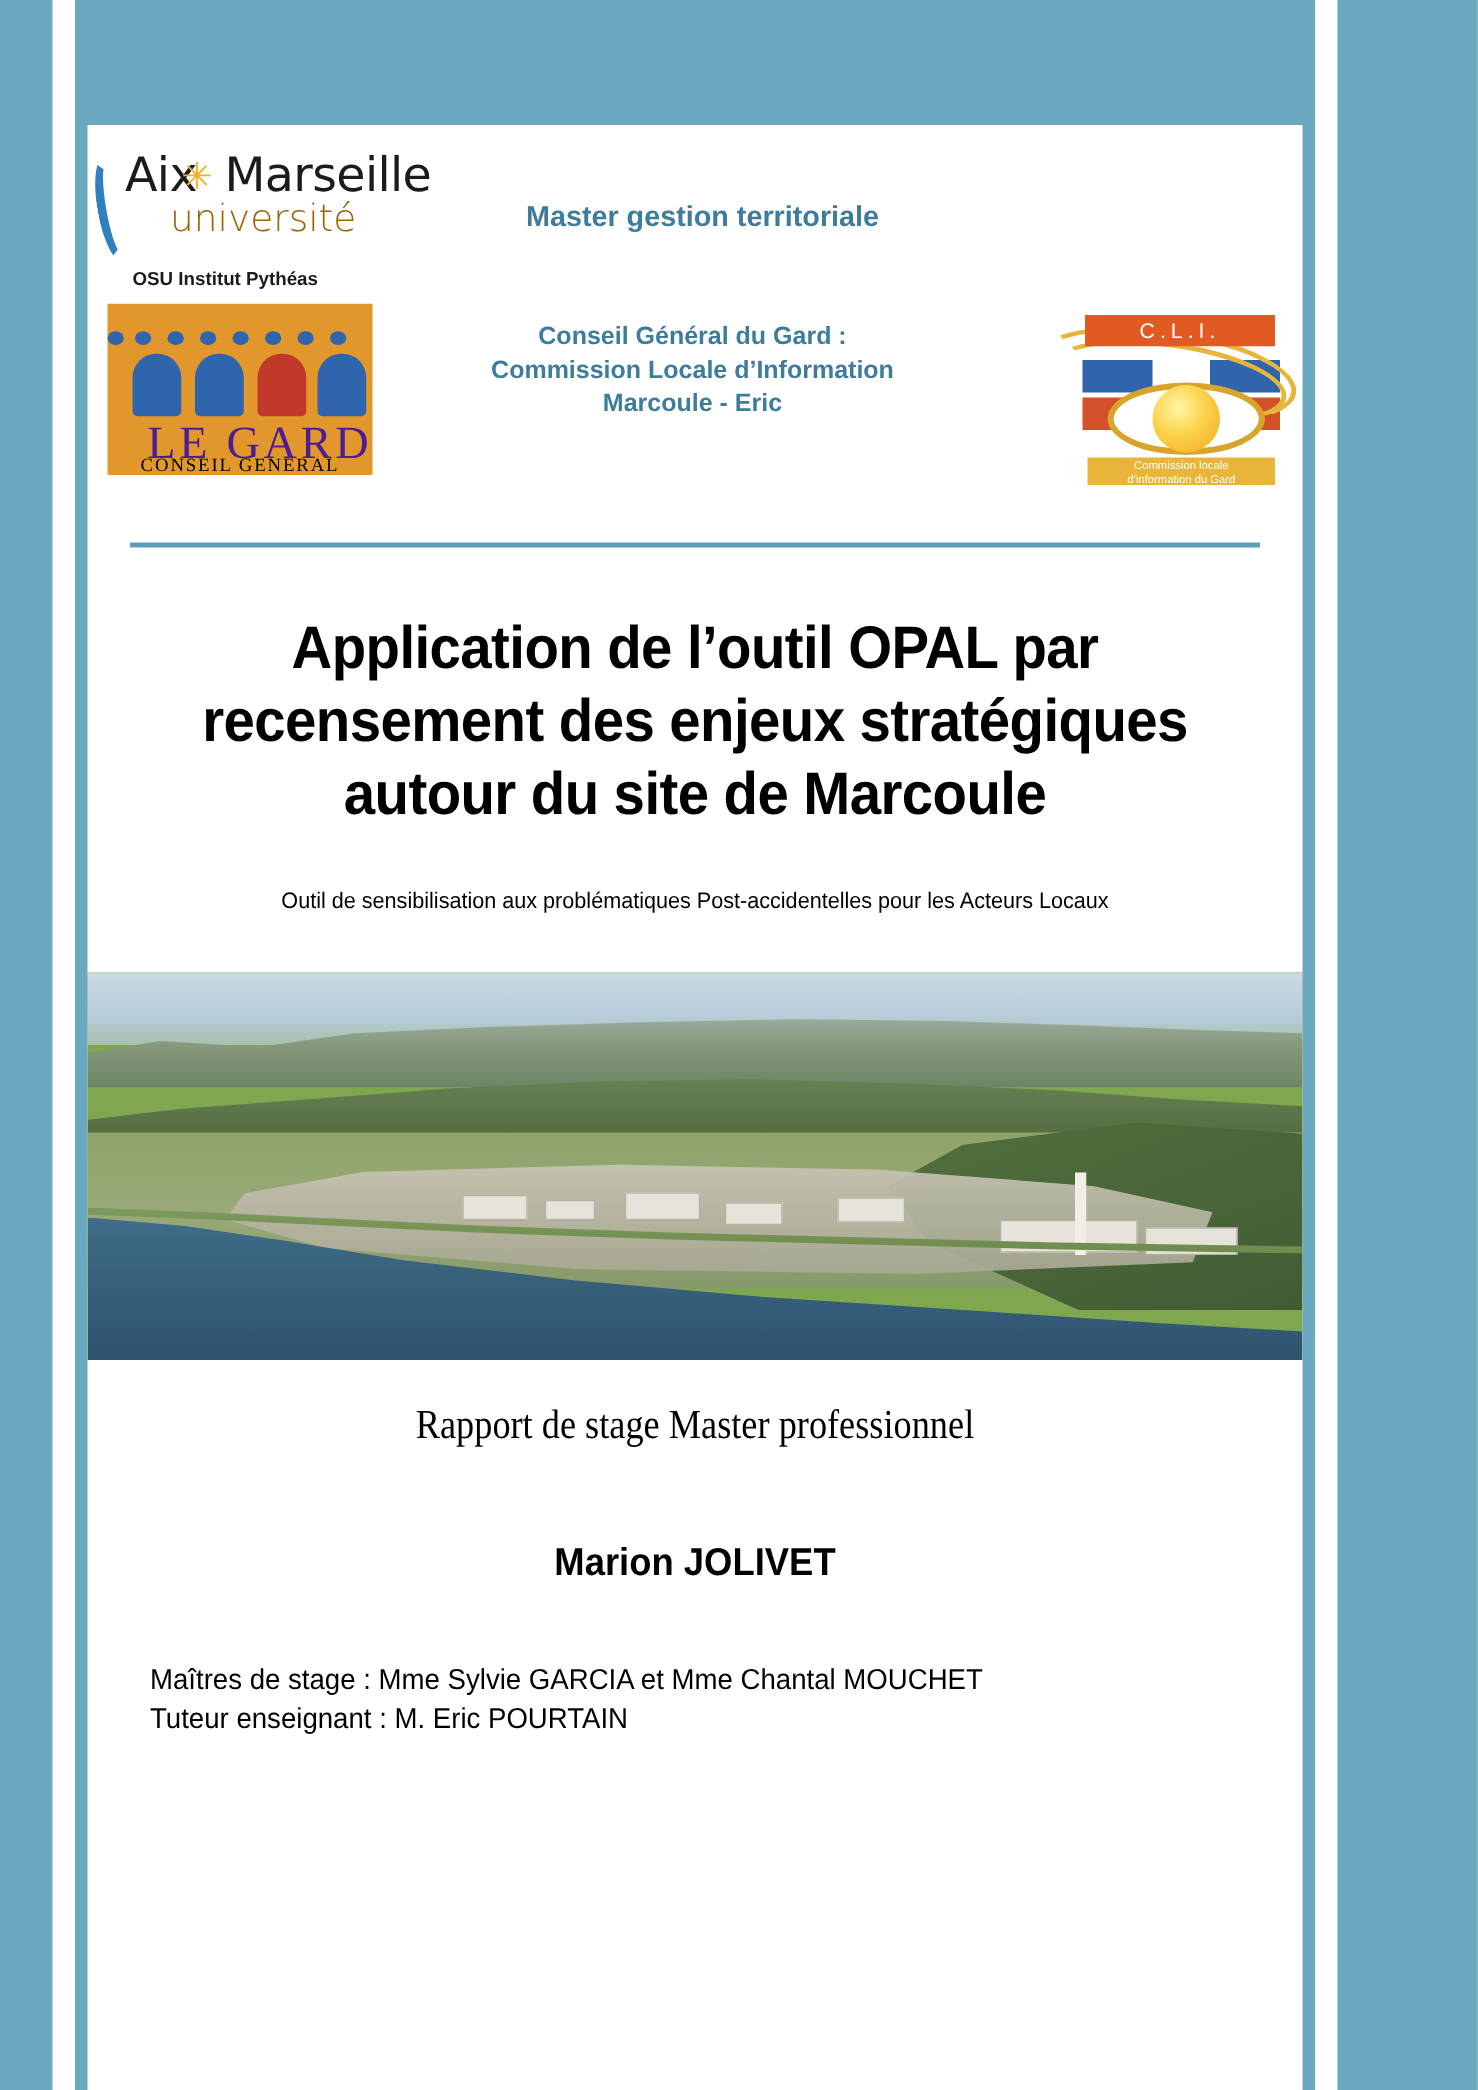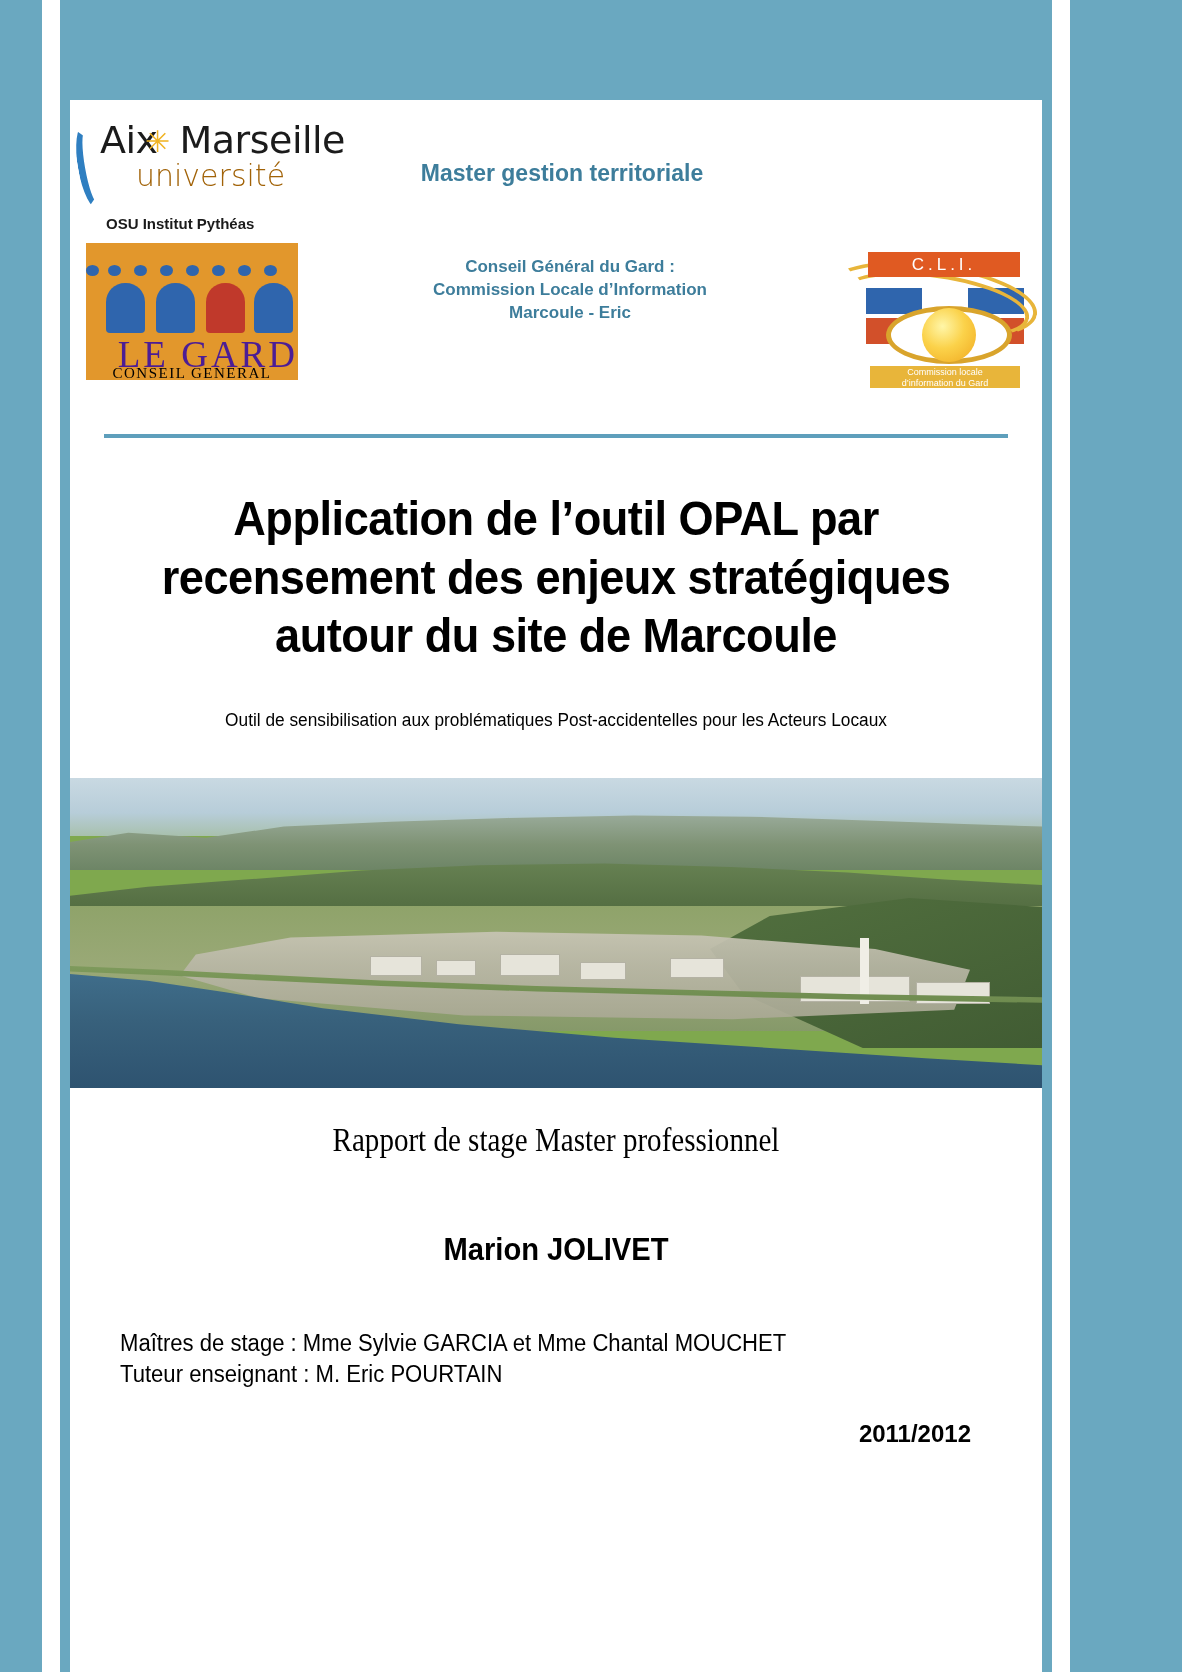--- a/index.html
+++ b/index.html
@@ -173,25 +173,25 @@
   }
   .gard .cg {
     position: absolute; left: 0; top: 122px;
     width: 212px; text-align: center;
     font-family: "Liberation Serif", serif;
     font-size: 15px; color: #000000; letter-spacing: 1.5px;
   }
 
   
   .hdr-title2 {
-    position: absolute; left: 270px; top: 16px;
+    position: absolute; left: 254px; top: 16px;
     width: 460px;
     text-align: center;
     color: #3d7d9b;
-    font-size: 17px;
+    font-size: 20px;
     font-weight: bold;
     line-height: 1.35;
   }
 
   
   .cli {
     position: absolute; left: 756px; top: 0px;
     width: 214px; height: 152px;
     background: #ffffff;
     overflow: hidden;
@@ -475,15 +475,14 @@
     <div class="bank"></div>
     <div class="river"></div>
   </div>
 
   <div class="rapport">Rapport de stage Master professionnel</div>
   <div class="author">Marion JOLIVET</div>
   <div class="supervisors">
     <div>Maîtres de stage : Mme Sylvie GARCIA et Mme Chantal MOUCHET</div>
     <div>Tuteur enseignant : M. Eric POURTAIN</div>
   </div>
-  <div class="year">2011/2012</div>
 
 </div>
 
 </body></html>

